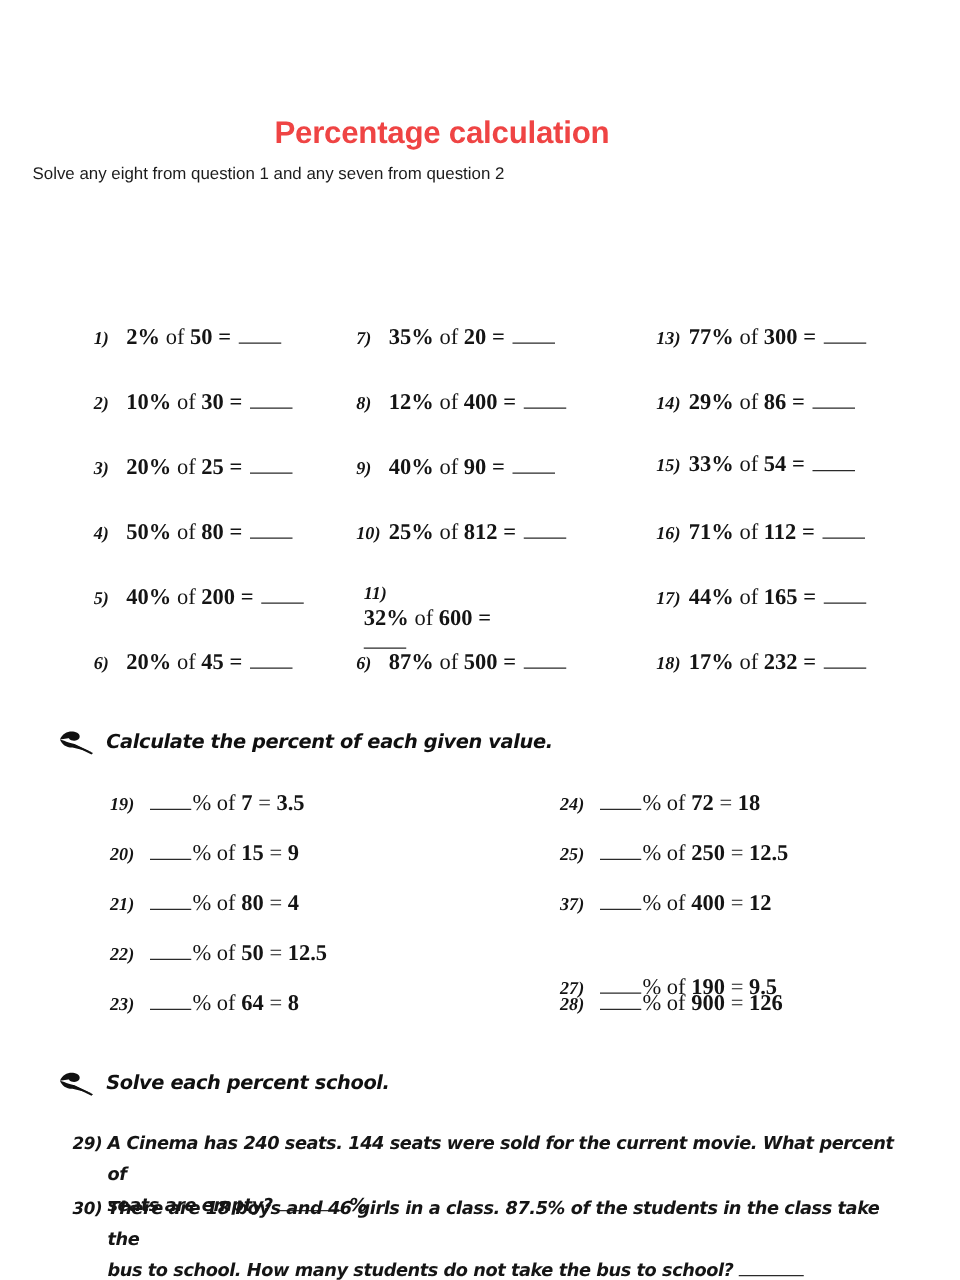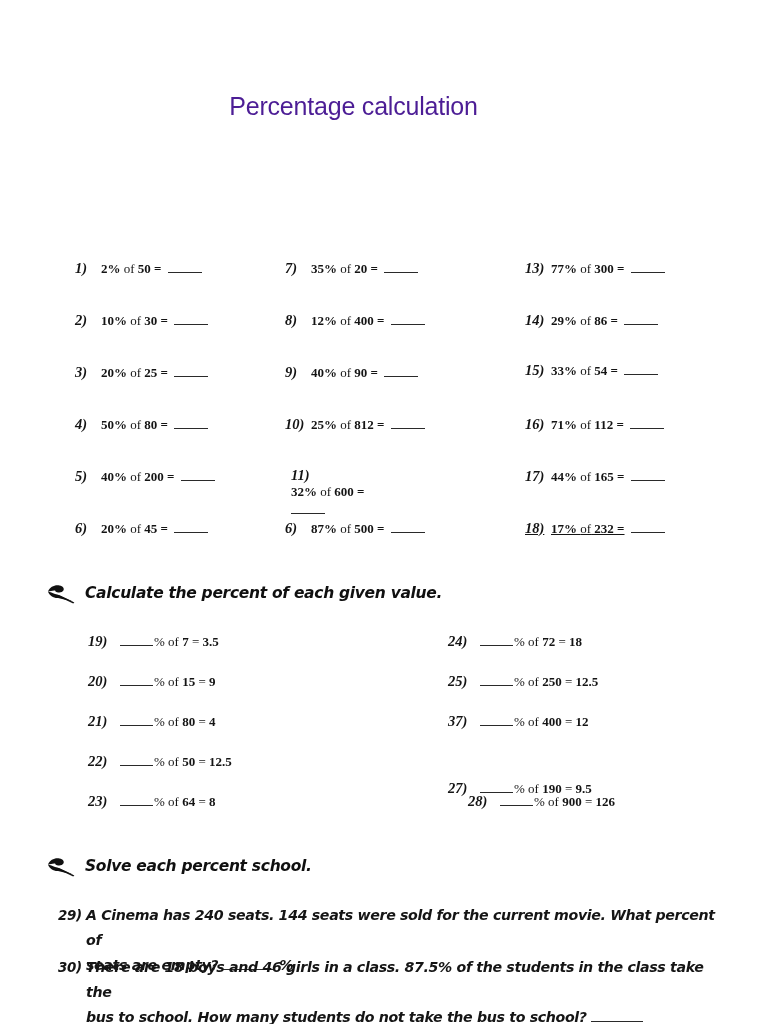--- a/index.html
+++ b/index.html
@@ -25,24 +25,24 @@
   }
 
   
   .worksheet-title {
     position: absolute;
     top: 92px;
     left: 0;
     width: 707px;
     text-align: center;
     font-family: "Liberation Sans", sans-serif;
-    font-weight: normal;
+    font-weight: bold;
     font-size: 25px;
     letter-spacing: -0.2px;
-    color: #4c1d95;
+    color: #ef4444;
   }
   .worksheet-subtitle {
     position: absolute;
     top: 131px;
     left: 26px;
     font-family: "Liberation Sans", sans-serif;
     font-size: 13.5px;
     color: #1c1c1c;
     white-space: nowrap;
   }
@@ -81,21 +81,21 @@
     align-items: baseline;
   }
   .qnum {
     font-style: italic;
     font-weight: bold;
     font-size: 14.5px;
     display: inline-block;
   }
   .qbody {
     font-weight: bold;
-    font-size: 13px;
+    font-size: 18px;
   }
   .qbody .lite { font-weight: normal; }
 
   
   .s1 .qnum { width: 26px; }
   .s2 .qnum { width: 30px; }
 
   .blank {
     display: inline-block;
     border-bottom: 1.7px solid #2a2a2a;
@@ -134,20 +134,21 @@
     width: 52px;
     height: 0.8em;
   }
 </style>
 </head>
 <body>
 
 <div class="page">
 
   <div class="worksheet-title">Percentage calculation</div>
+  <div class="worksheet-subtitle">Solve any eight from question 1 and any seven from question 2</div>
 
 
   <div id="section1" class="s1">
       <div class="qitem" style="left: 75px; top: 259px;">
         <span class="qnum">1)</span>
         <span class="qbody">2% <span class="lite">of</span> 50 =</span>
         <span class="blank blank-sm"></span>
       </div>
       <div class="qitem" style="left: 75px; top: 311px;">
         <span class="qnum">2)</span>
@@ -222,21 +223,21 @@
       <div class="qitem" style="left: 525px; top: 415px;">
         <span class="qnum">16)</span>
         <span class="qbody">71% <span class="lite">of</span> 112 =</span>
         <span class="blank blank-sm"></span>
       </div>
       <div class="qitem" style="left: 525px; top: 467px;">
         <span class="qnum">17)</span>
         <span class="qbody">44% <span class="lite">of</span> 165 =</span>
         <span class="blank blank-sm"></span>
       </div>
-      <div class="qitem" style="left: 525px; top: 519px; text-decoration: underline;">
+      <div class="qitem" style="left: 525px; top: 519px;">
         <span class="qnum">18)</span>
         <span class="qbody">17% <span class="lite">of</span> 232 =</span>
         <span class="blank blank-sm"></span>
       </div>
     </div>
 
   <div class="section-head" style="top:582px; left:46px;">
     <span class="nib-icon">
       <svg viewBox="0 0 30 22" width="30" height="22" aria-hidden="true">
         <path d="M2 9.5 C4 4.5, 9 2.5, 13.5 3.4 C17 4.1, 18.6 6.4, 17.4 8.6 C16.4 10.4, 13.6 11, 11 10.2 C9.2 9.6, 8.6 8.2, 9.6 7.2 C10.4 6.4, 12 6.4, 12.7 7.2 C13.2 7.8, 12.9 8.6, 12.1 8.7 C11.6 8.8, 11.2 8.5, 11.3 8.1 Z" fill="#111"></path>
@@ -286,21 +287,21 @@
       <div class="qitem" style="left: 448px; top: 712px;">
         <span class="qnum">37)</span>
         <span class="blank blank-pre"></span>
         <span class="qbody"><span class="lite">% of</span> 400 <span class="lite">=</span> 12</span>
       </div>
       <div class="qitem" style="left: 448px; top: 752px; margin-top: 27px;">
         <span class="qnum">27)</span>
         <span class="blank blank-pre"></span>
         <span class="qbody"><span class="lite">% of</span> 190 <span class="lite">=</span> 9.5</span>
       </div>
-      <div class="qitem" style="left: 468px; top: 792px;">
+      <div class="qitem" style="left: 448px; top: 792px;">
         <span class="qnum">28)</span>
         <span class="blank blank-pre"></span>
         <span class="qbody"><span class="lite">% of</span> 900 <span class="lite">=</span> 126</span>
       </div>
     </div>
 
   <div class="section-head" style="top:855px; left:46px;">
     <span class="nib-icon">
       <svg viewBox="0 0 30 22" width="30" height="22" aria-hidden="true">
         <path d="M2 9.5 C4 4.5, 9 2.5, 13.5 3.4 C17 4.1, 18.6 6.4, 17.4 8.6 C16.4 10.4, 13.6 11, 11 10.2 C9.2 9.6, 8.6 8.2, 9.6 7.2 C10.4 6.4, 12 6.4, 12.7 7.2 C13.2 7.8, 12.9 8.6, 12.1 8.7 C11.6 8.8, 11.2 8.5, 11.3 8.1 Z" fill="#111"></path>

